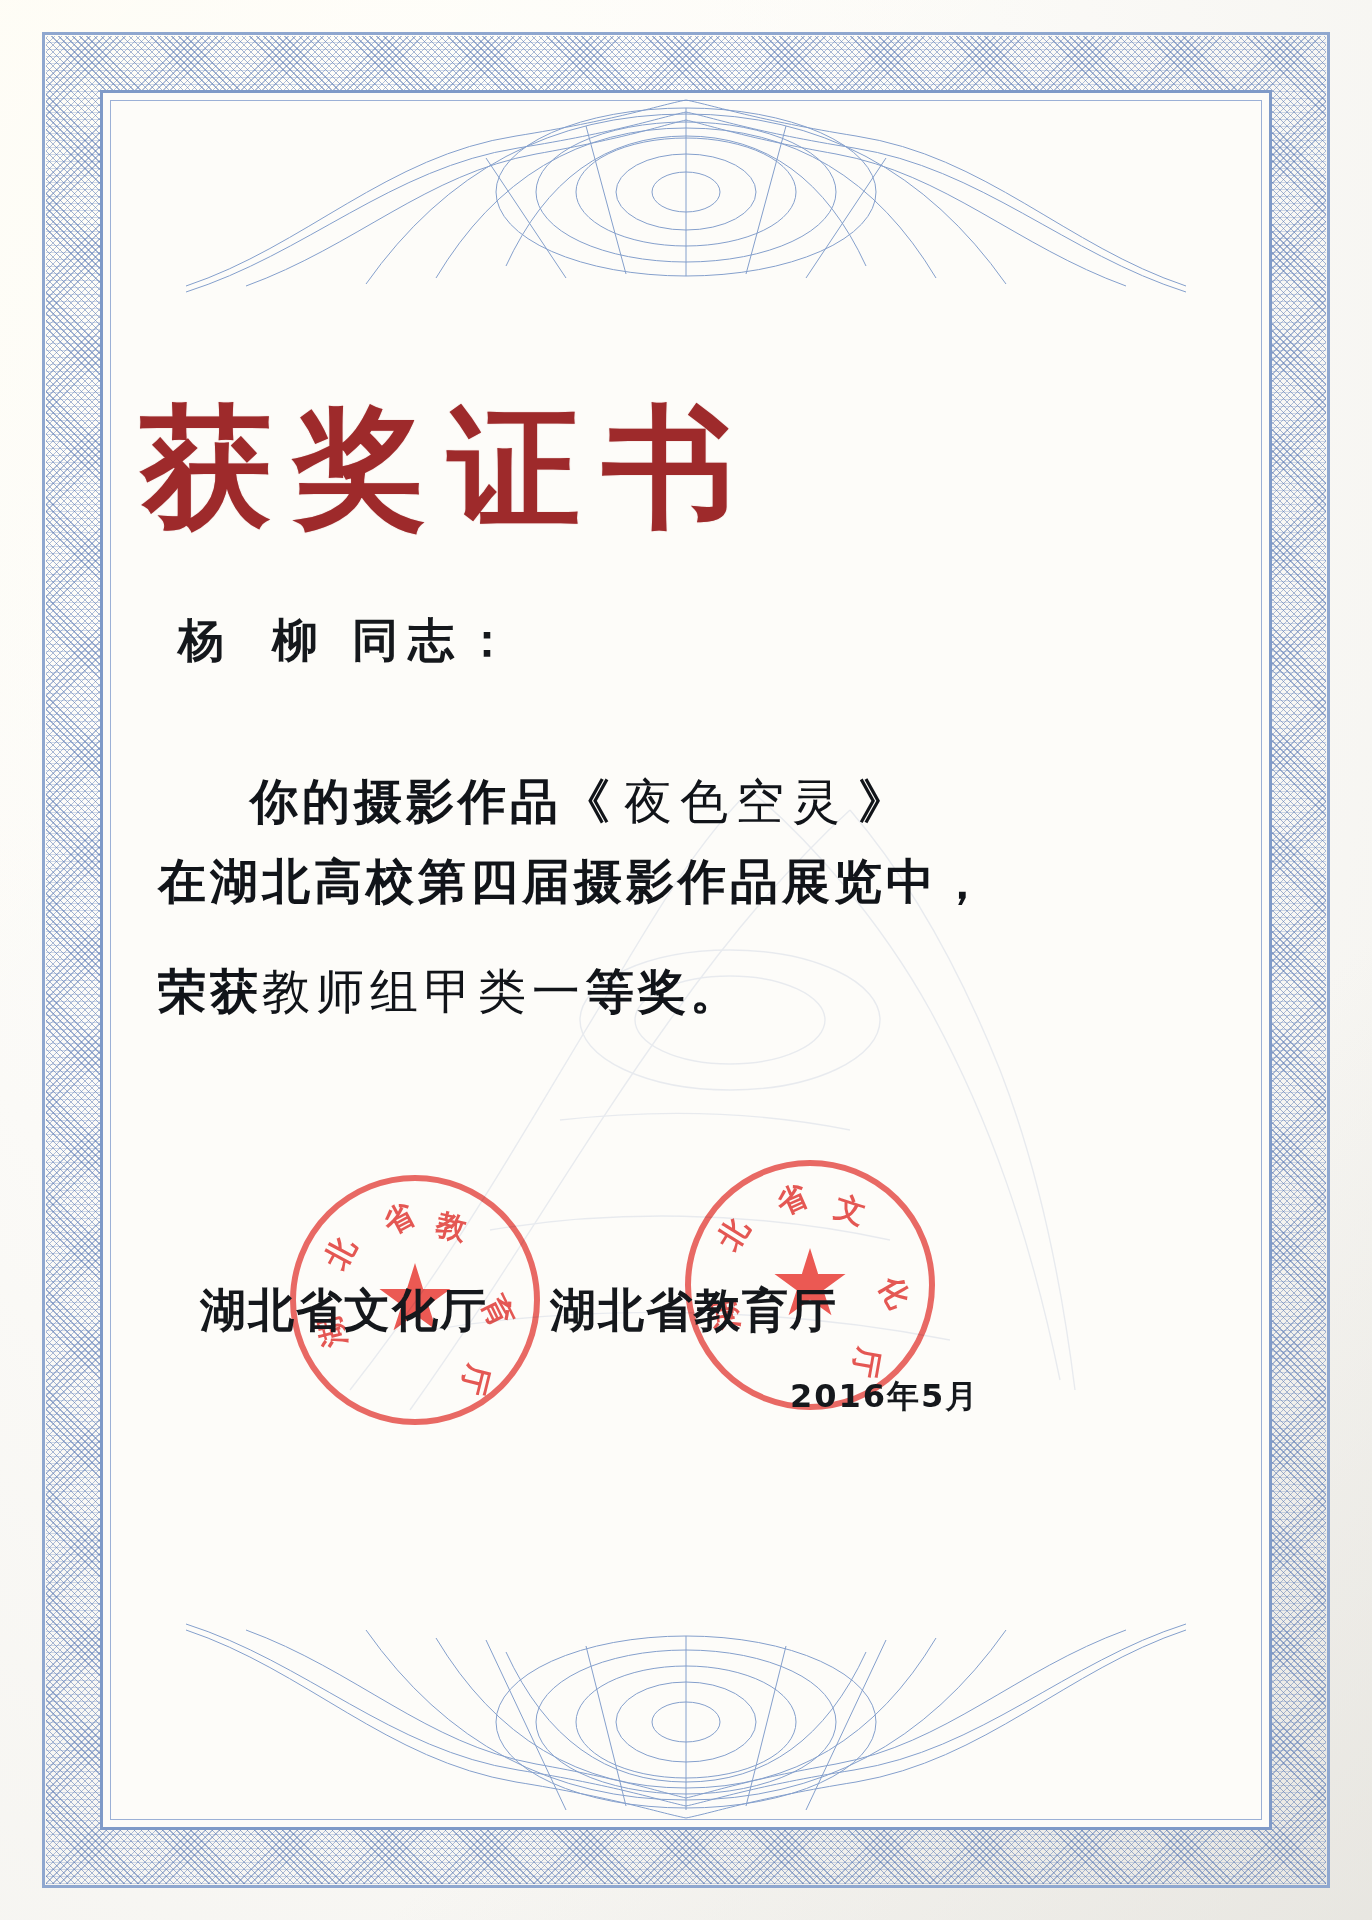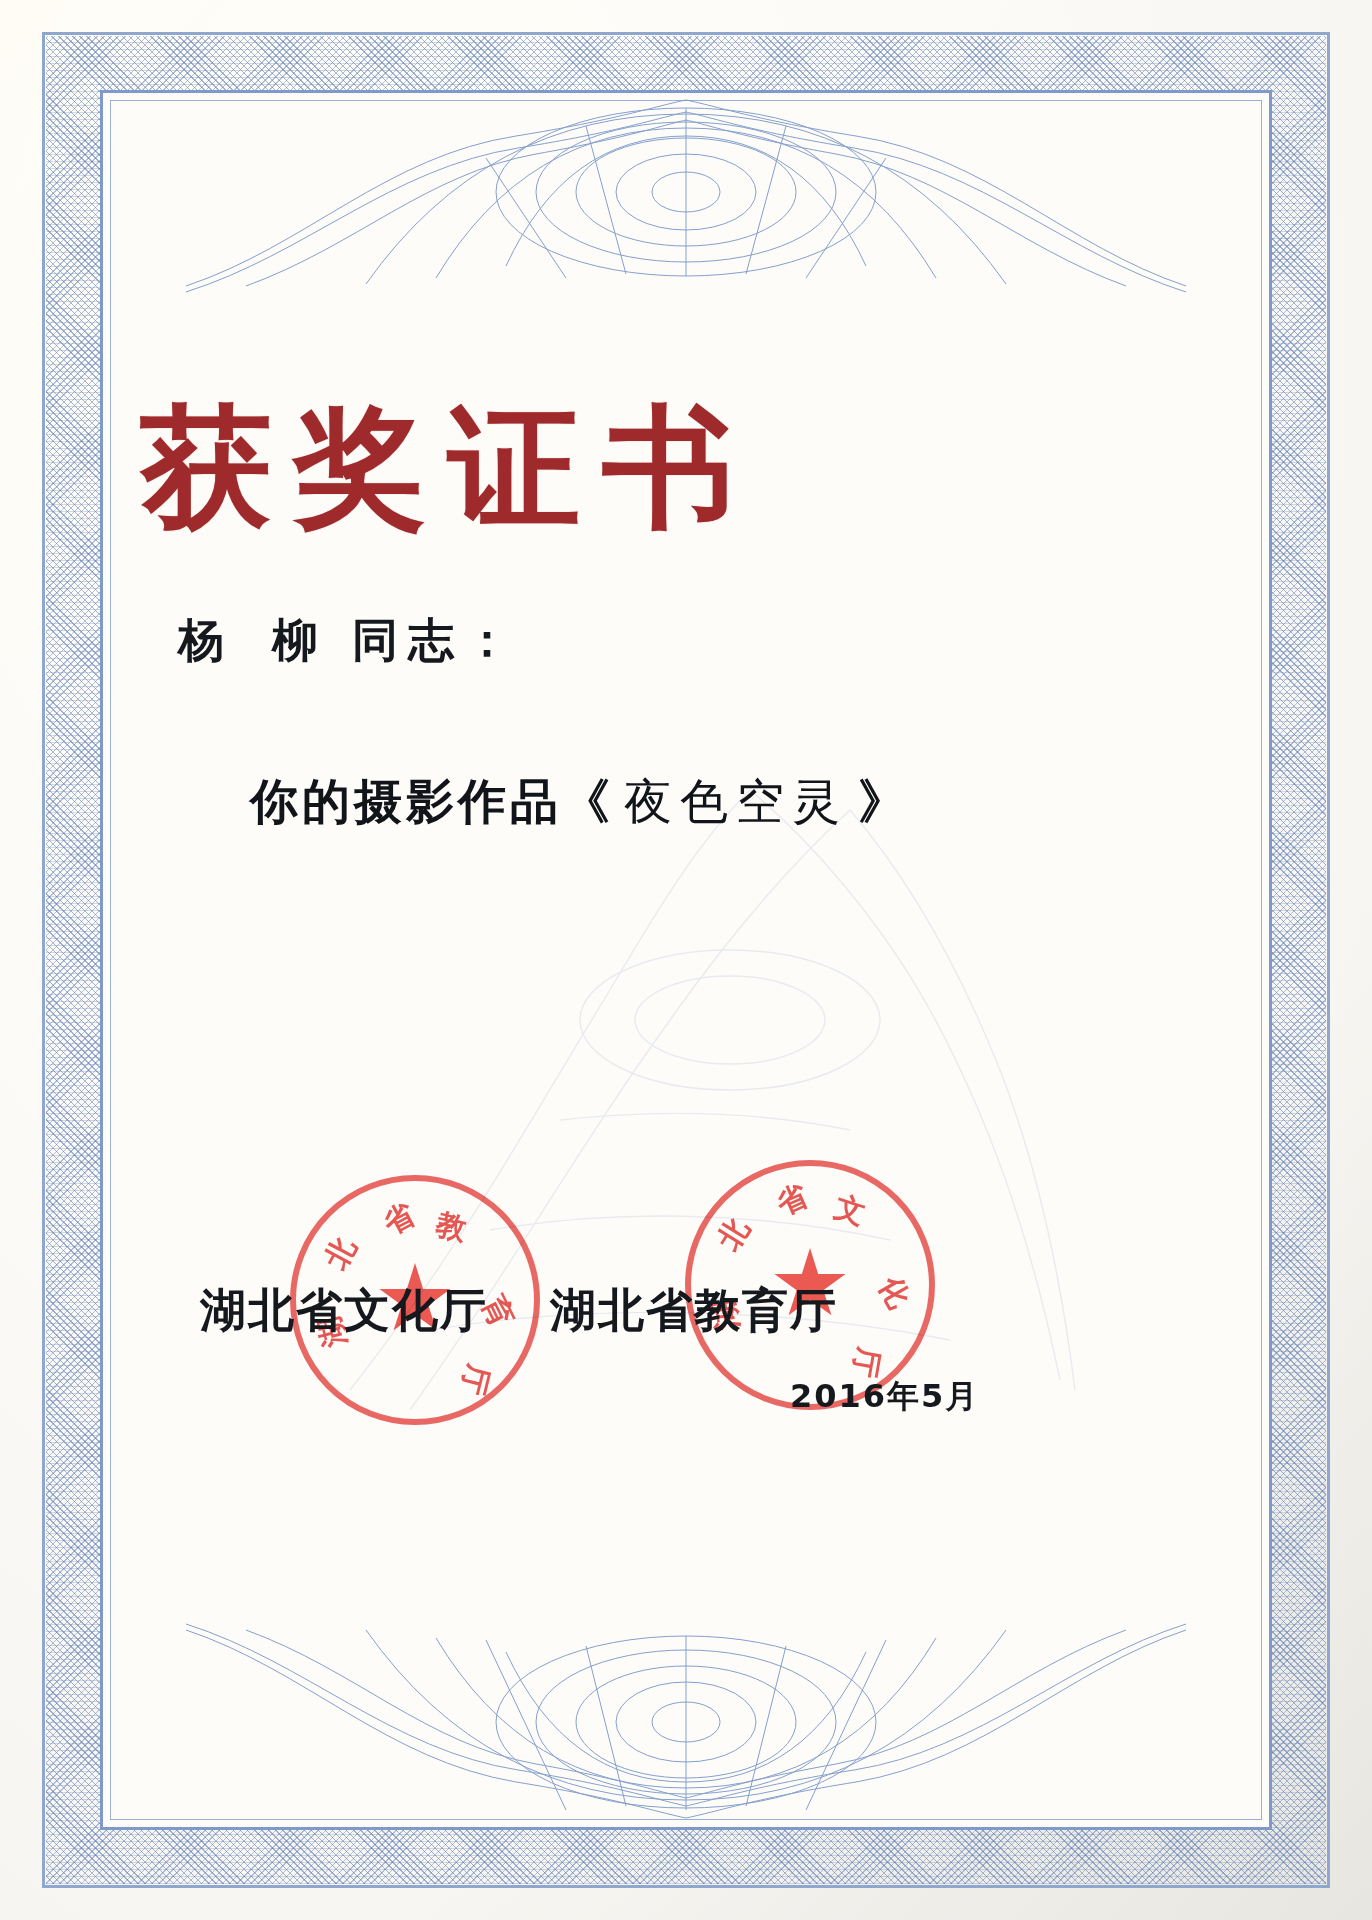--- a/index.html
+++ b/index.html
@@ -298,21 +298,25 @@
     <div class="title">获奖证书</div>
 
     <div class="salutation">
       <span class="name">杨 柳</span><span>同志：</span>
     </div>
 
     <div class="body-line line1">
       <span>你的摄影作品《</span><span class="fill work-title">夜色空灵</span><span>》</span>
     </div>
 
-
+    <div class="body-line line2">在湖北高校第四届摄影作品展览中，</div>
+
+    <div class="body-line line3">
+      <span>荣获</span><span class="fill">教师组</span><span class="fill">甲类</span><span class="fill">一</span><span>等奖。</span>
+    </div>
 
 
     <div class="stamp stamp-left">
       <div class="stamp-star"></div>
       <div class="stamp-text">
         <span style="left:88px; top:18px; transform:rotate(-28deg);">省</span>
         <span style="left:140px; top:26px; transform:rotate(14deg);">教</span>
         <span style="left:30px; top:52px; transform:rotate(-62deg);">北</span>
         <span style="left:22px; top:130px; transform:rotate(-104deg);">湖</span>
         <span style="left:186px; top:110px; transform:rotate(64deg);">育</span>

